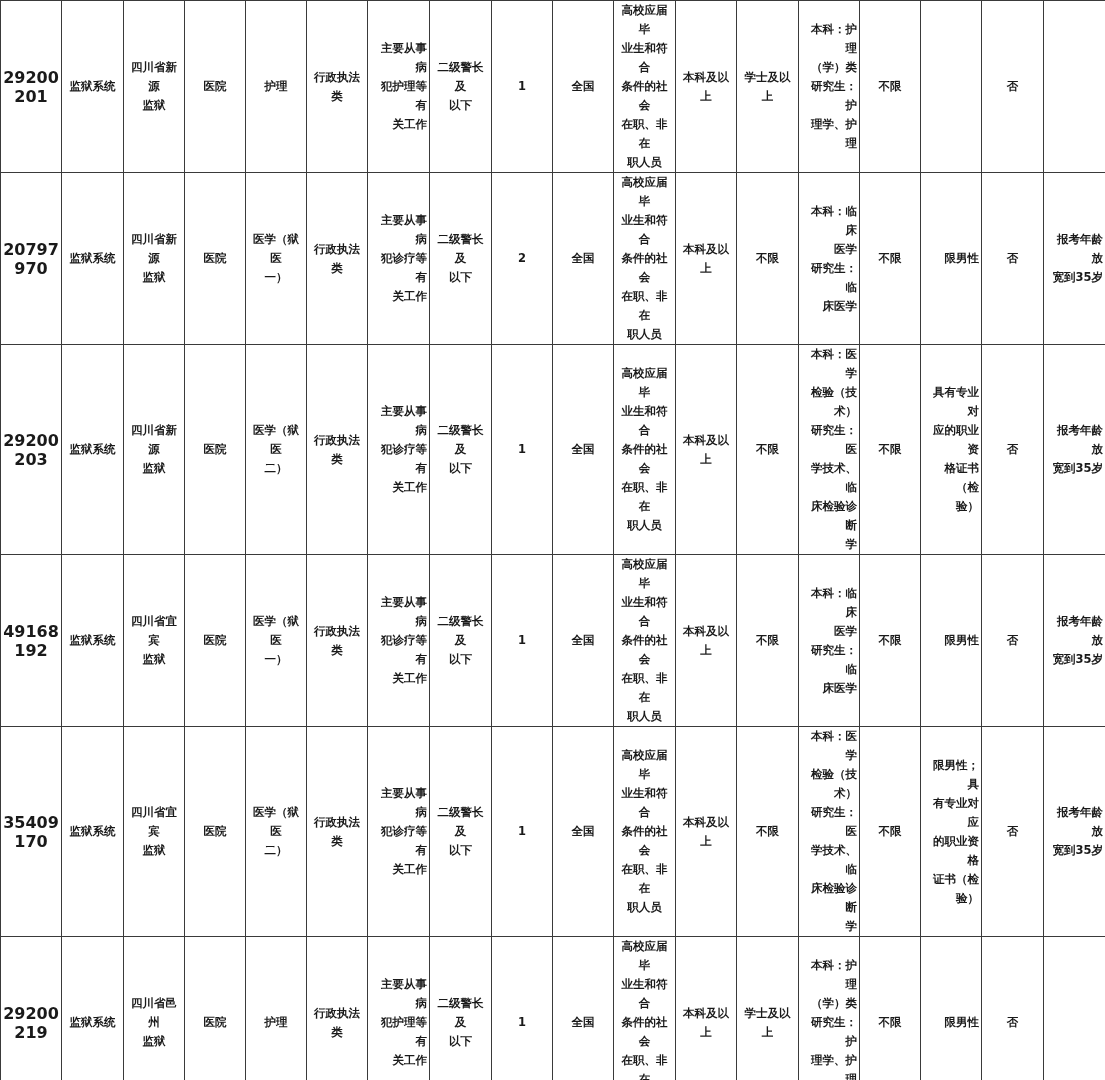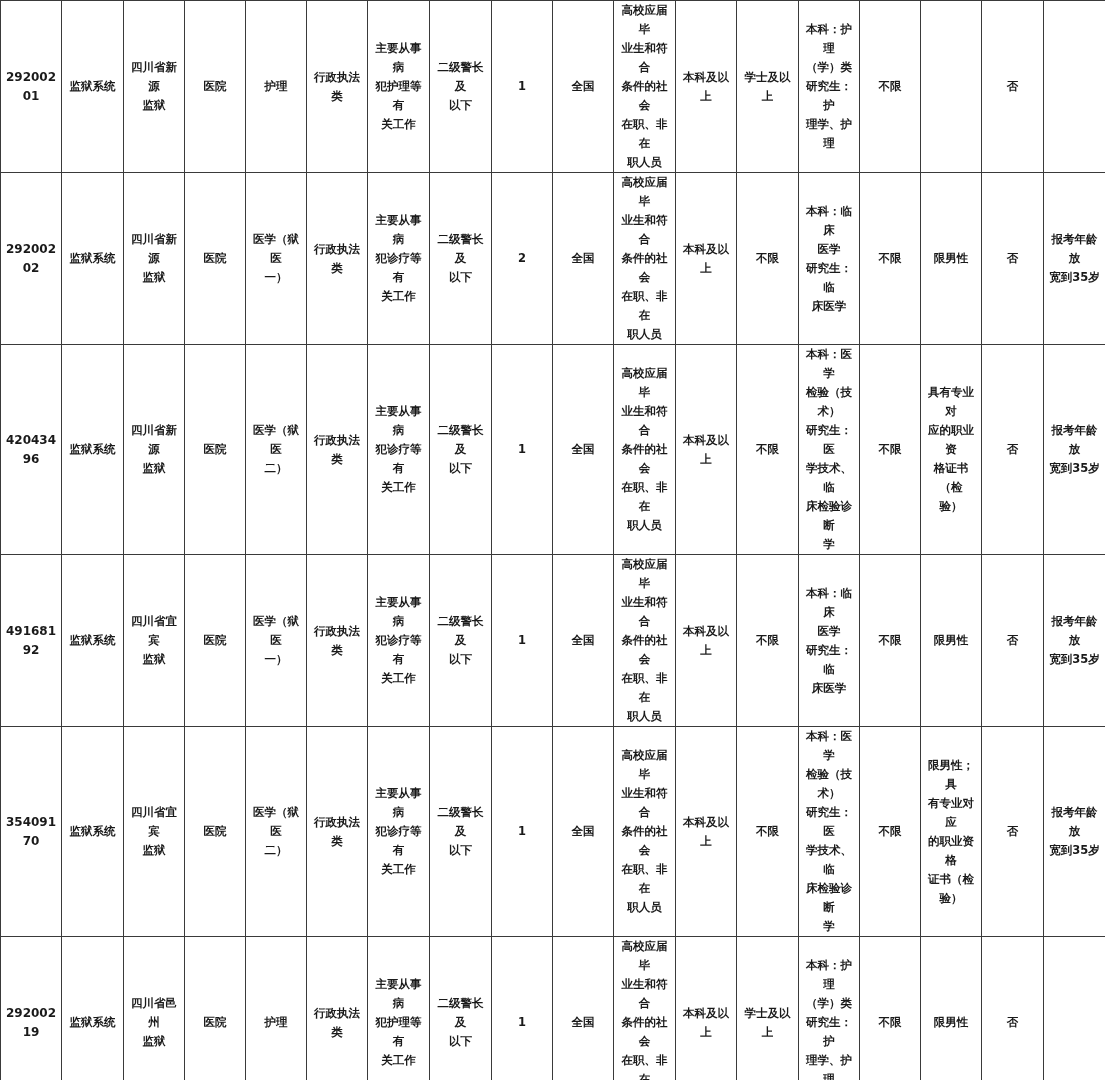--- a/index.html
+++ b/index.html
@@ -17,22 +17,22 @@
   table.jobs td {
     border: 1.5px solid #3a3a3a;
     padding: 0 2px;
     line-height: 19px;
     vertical-align: middle;
     text-align: center;
     overflow: hidden;
     word-break: break-all;
     white-space: pre-line;
   }
-  table.jobs td.left { text-align: center; }
-  table.jobs td.code { font-size: 12px; letter-spacing: 0px; }
+  table.jobs td.left { text-align: right; }
+  table.jobs td.code { font-size: 16px; letter-spacing: 0px; }
 </style>
 </head>
 <body>
 
 <table class="jobs">
   <colgroup>
     <col style="width:61px">
       <col style="width:62px">
       <col style="width:61px">
       <col style="width:61px">
@@ -78,21 +78,21 @@
 （学）类
 研究生：护
 理学、护理</td>
     <td>不限</td>
     <td class="left"></td>
     <td>否</td>
     <td class="left"></td>
   </tr>
 
   <tr style="height:93px">
-    <td class="code">29200202</td>
+    <td class="code">20797970</td>
     <td>监狱系统</td>
     <td>四川省新源
 监狱</td>
     <td>医院</td>
     <td>医学（狱医
 一）</td>
     <td>行政执法类</td>
     <td class="left">主要从事病
 犯诊疗等有
 关工作</td>
@@ -112,21 +112,21 @@
 研究生：临
 床医学</td>
     <td>不限</td>
     <td class="left">限男性</td>
     <td>否</td>
     <td class="left">报考年龄放
 宽到35岁</td>
   </tr>
 
   <tr style="height:134px">
-    <td class="code">42043496</td>
+    <td class="code">29200203</td>
     <td>监狱系统</td>
     <td>四川省新源
 监狱</td>
     <td>医院</td>
     <td>医学（狱医
 二）</td>
     <td>行政执法类</td>
     <td class="left">主要从事病
 犯诊疗等有
 关工作</td>

